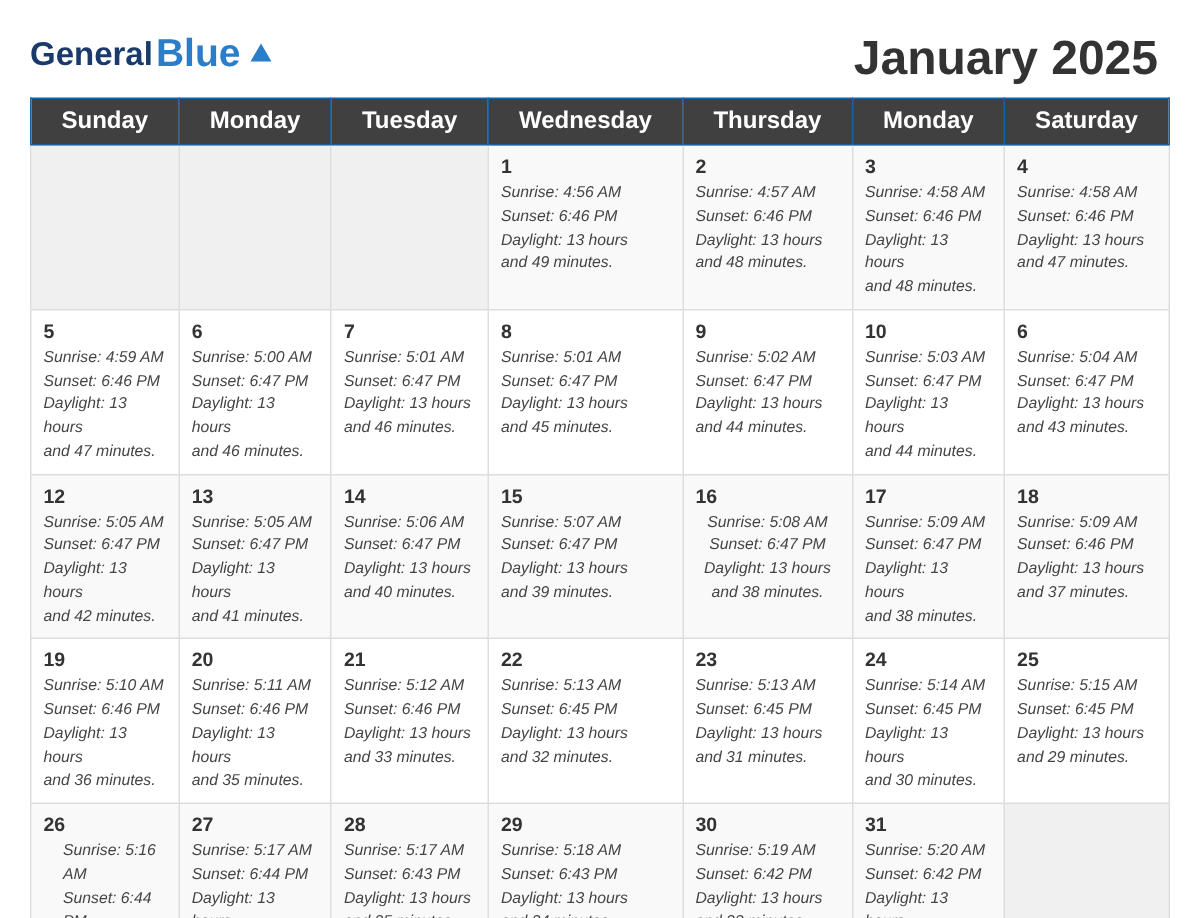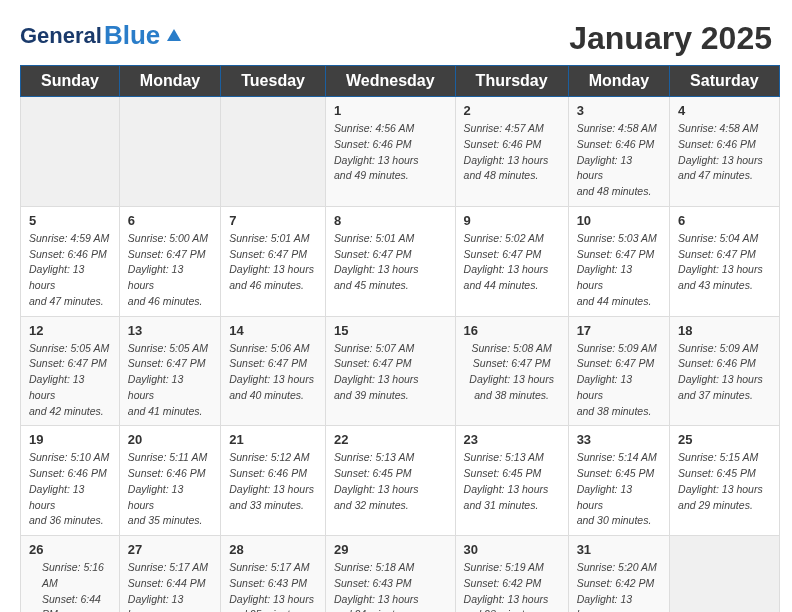--- a/index.html
+++ b/index.html
@@ -276,21 +276,21 @@
 and 32 minutes.</div>
         </td>
         <td>
           <span class="day-number">23</span>
           <div class="day-info" style="white-space: pre-line;">Sunrise: 5:13 AM
 Sunset: 6:45 PM
 Daylight: 13 hours
 and 31 minutes.</div>
         </td>
         <td>
-          <span class="day-number">33</span>
+          <span class="day-number">24</span>
           <div class="day-info" style="white-space: pre-line;">Sunrise: 5:14 AM
 Sunset: 6:45 PM
 Daylight: 13 hours
 and 30 minutes.</div>
         </td>
         <td>
           <span class="day-number">25</span>
           <div class="day-info" style="white-space: pre-line;">Sunrise: 5:15 AM
 Sunset: 6:45 PM
 Daylight: 13 hours

